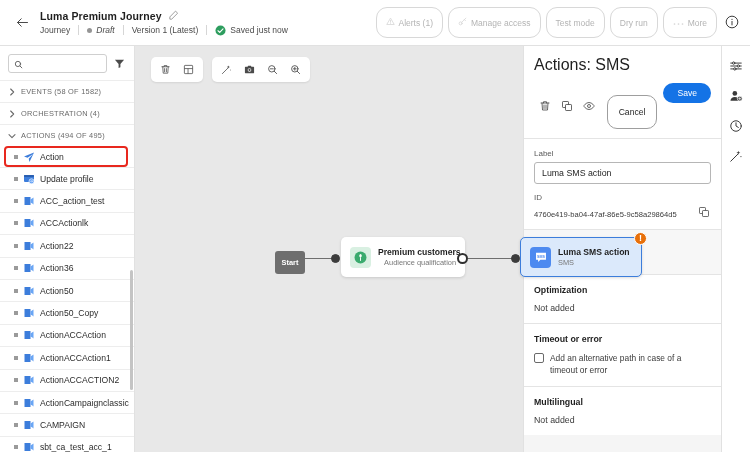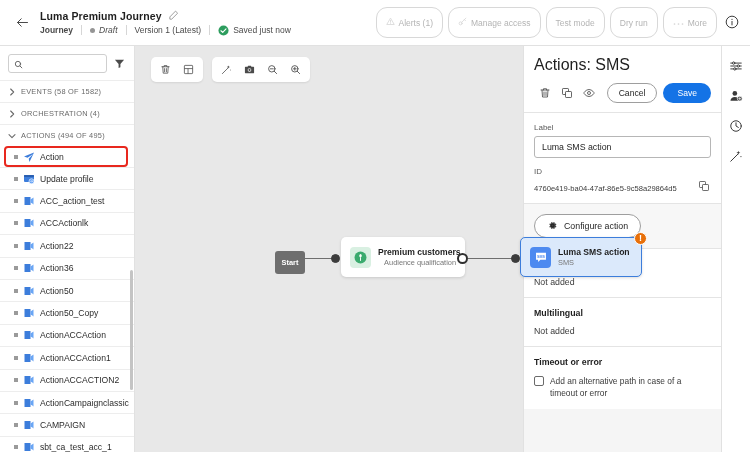--- a/index.html
+++ b/index.html
@@ -23,21 +23,21 @@
   .back-btn {
     width: 24px; height: 24px; display: flex; align-items: center; justify-content: center;
     color: #4b4b4b; flex: 0 0 24px; margin-right: 6px; cursor: pointer;
   }
   .title-block { display: flex; flex-direction: column; justify-content: center; gap: 3px; }
   .title-row { display: flex; align-items: center; gap: 6px; }
   .journey-title { font-size: 10.5px; font-weight: bold; color: #1f1f1f; letter-spacing: .1px; }
   .pencil-icon { width: 11px; height: 11px; color: #8a8a8a; display: inline-flex; cursor: pointer; }
   .meta-row { display: flex; align-items: center; font-size: 8.5px; color: #4b4b4b; }
   .meta-row .seg { display: flex; align-items: center; gap: 4px; padding: 0 8px; }
-  .meta-row .seg:first-child { padding-left: 0; font-weight: bold; }
+  .meta-row .seg:first-child { padding-left: 0; }
   .vdiv { width: 1px; height: 10px; background: #d6d6d6; }
   .dot-draft { width: 5px; height: 5px; border-radius: 50%; background: #959595; display: inline-block; }
   .italic { font-style: italic; }
   .check-icon { width: 11px; height: 11px; display: inline-flex; }
 
   .top-actions { margin-left: auto; display: flex; align-items: center; gap: 5px; }
   .tbtn {
     height: 31px; border: 1px solid #d8d8d8; border-radius: 11px;
     background: #fff; color: #b4b4b4; font-size: 8.5px;
     display: flex; align-items: center; gap: 4px; padding: 0 9px;
@@ -141,23 +141,23 @@
     width: 198px; flex: 0 0 198px; background: #f5f5f5;
     border-left: 1px solid #e1e1e1; display: flex; flex-direction: column;
     min-height: 0; overflow: hidden;
   }
   .rp-head { padding: 10px 10px 9px 10px; background: #fff; }
   .rp-title { font-size: 16px; font-weight: normal; color: #1f1f1f; margin-bottom: 9px; }
   .rp-actions { display: flex; align-items: center; }
   .rp-icon { width: 22px; height: 20px; display: flex; align-items: center; justify-content: center; color: #4b4b4b; cursor: pointer; }
   .rp-btns { margin-left: auto; display: flex; gap: 6px; }
   .btn-cancel {
-    height: 20px; padding: 9px 11px; border-radius: 10px; border: 1px solid #9e9e9e;
+    height: 20px; padding: 16px 11px; border-radius: 10px; border: 1px solid #9e9e9e;
     background: #fff; color: #1f1f1f; font-size: 8.6px; font-family: inherit; cursor: pointer;
-    display: flex; align-items: center;
+    display: flex; align-items: center; margin-top: 12px;
   }
   .btn-save {
     height: 20px; padding: 0 14px; border-radius: 10px; border: none;
     background: #1473e6; color: #fff; font-size: 8.6px; font-family: inherit; cursor: pointer;
     display: flex; align-items: center;
   }
   .rp-sec { background: #fff; padding: 10px; border-top: 1px solid #e4e4e4; }
   .rp-sec.gray { background: #f7f7f7; }
   .f-label { font-size: 8px; color: #5a5a5a; margin-bottom: 4px; }
   .f-input {
@@ -639,30 +639,30 @@
           <span>Configure action</span>
         </button>
       </div>
 
       <div class="rp-sec">
         <div class="sec-title">Optimization</div>
         <div class="sec-val">Not added</div>
       </div>
 
       <div class="rp-sec">
-        <div class="sec-title">Multilingual</div>
-        <div class="sec-val">Not added</div>
-      </div>
-
-      <div class="rp-sec">
         <div class="sec-title">Timeout or error</div>
         <div class="cb-row">
           <span class="cbox"></span>
           <span class="cb-label">Add an alternative path in case of a timeout or error</span>
         </div>
+      </div>
+
+      <div class="rp-sec">
+        <div class="sec-title">Multilingual</div>
+        <div class="sec-val">Not added</div>
       </div>
     </div>
 
     <div class="rail">
       <span class="rail-icon">
         <svg width="14" height="14" viewBox="0 0 24 24" fill="none" stroke="currentColor" stroke-width="1.7" stroke-linecap="round">
             <line x1="3" y1="7" x2="21" y2="7"></line>
             <line x1="3" y1="12" x2="21" y2="12"></line>
             <line x1="3" y1="17" x2="21" y2="17"></line>
             <circle cx="8" cy="7" r="2" fill="#fff"></circle>

